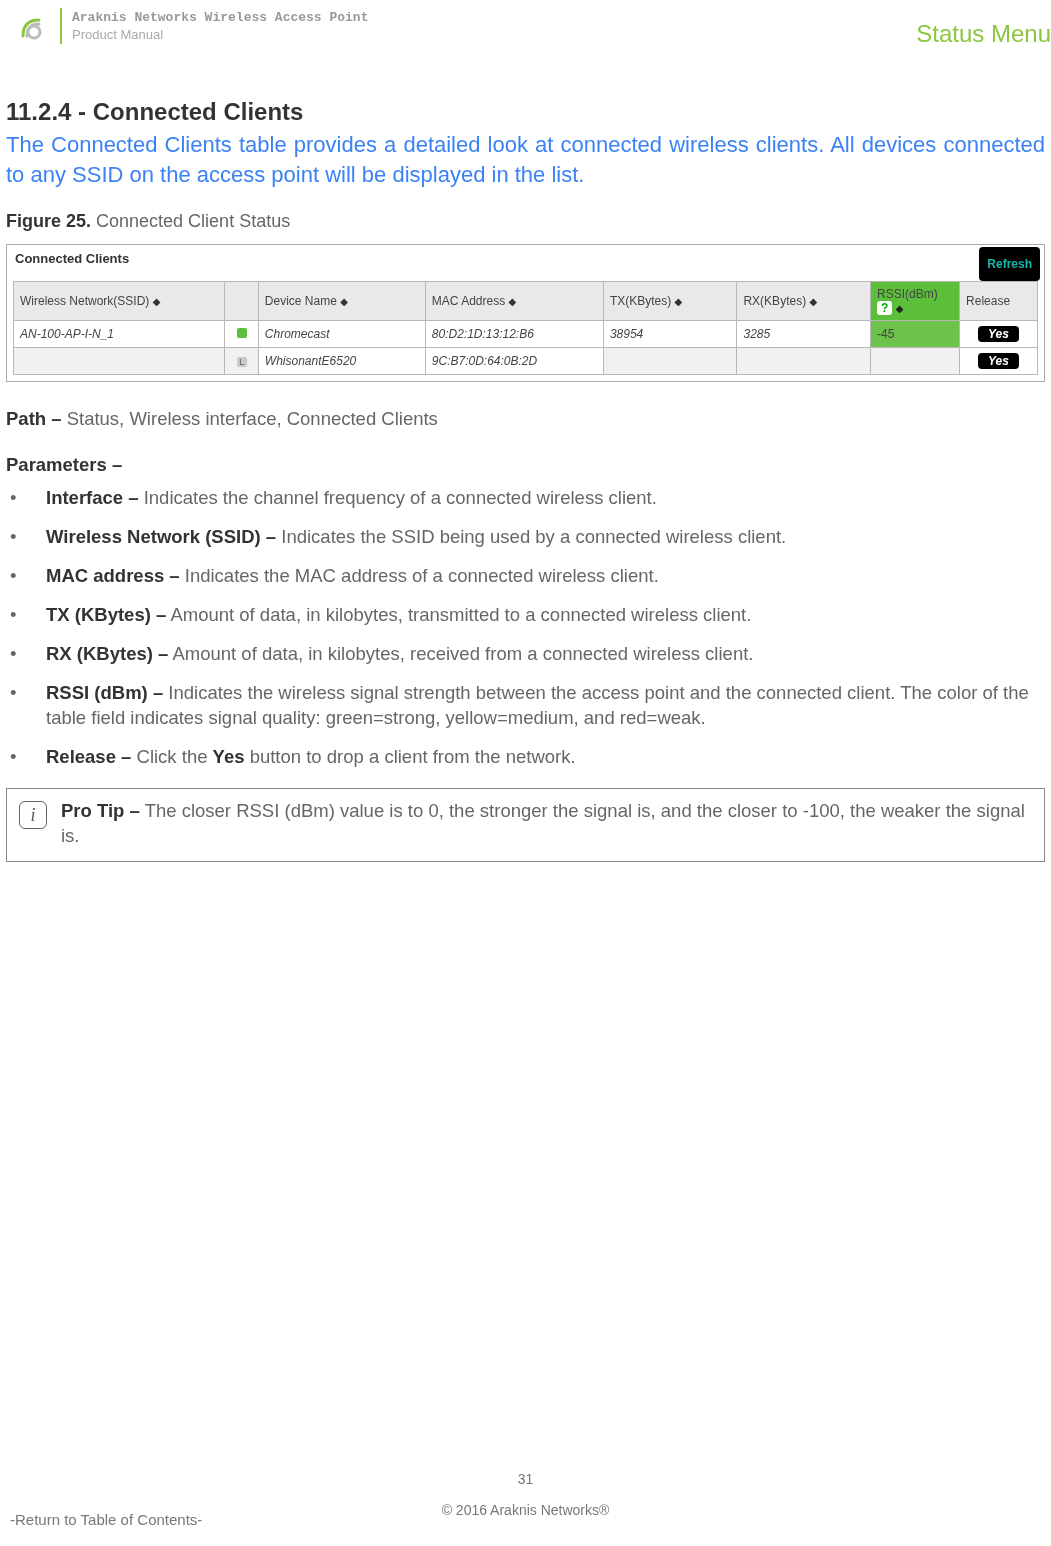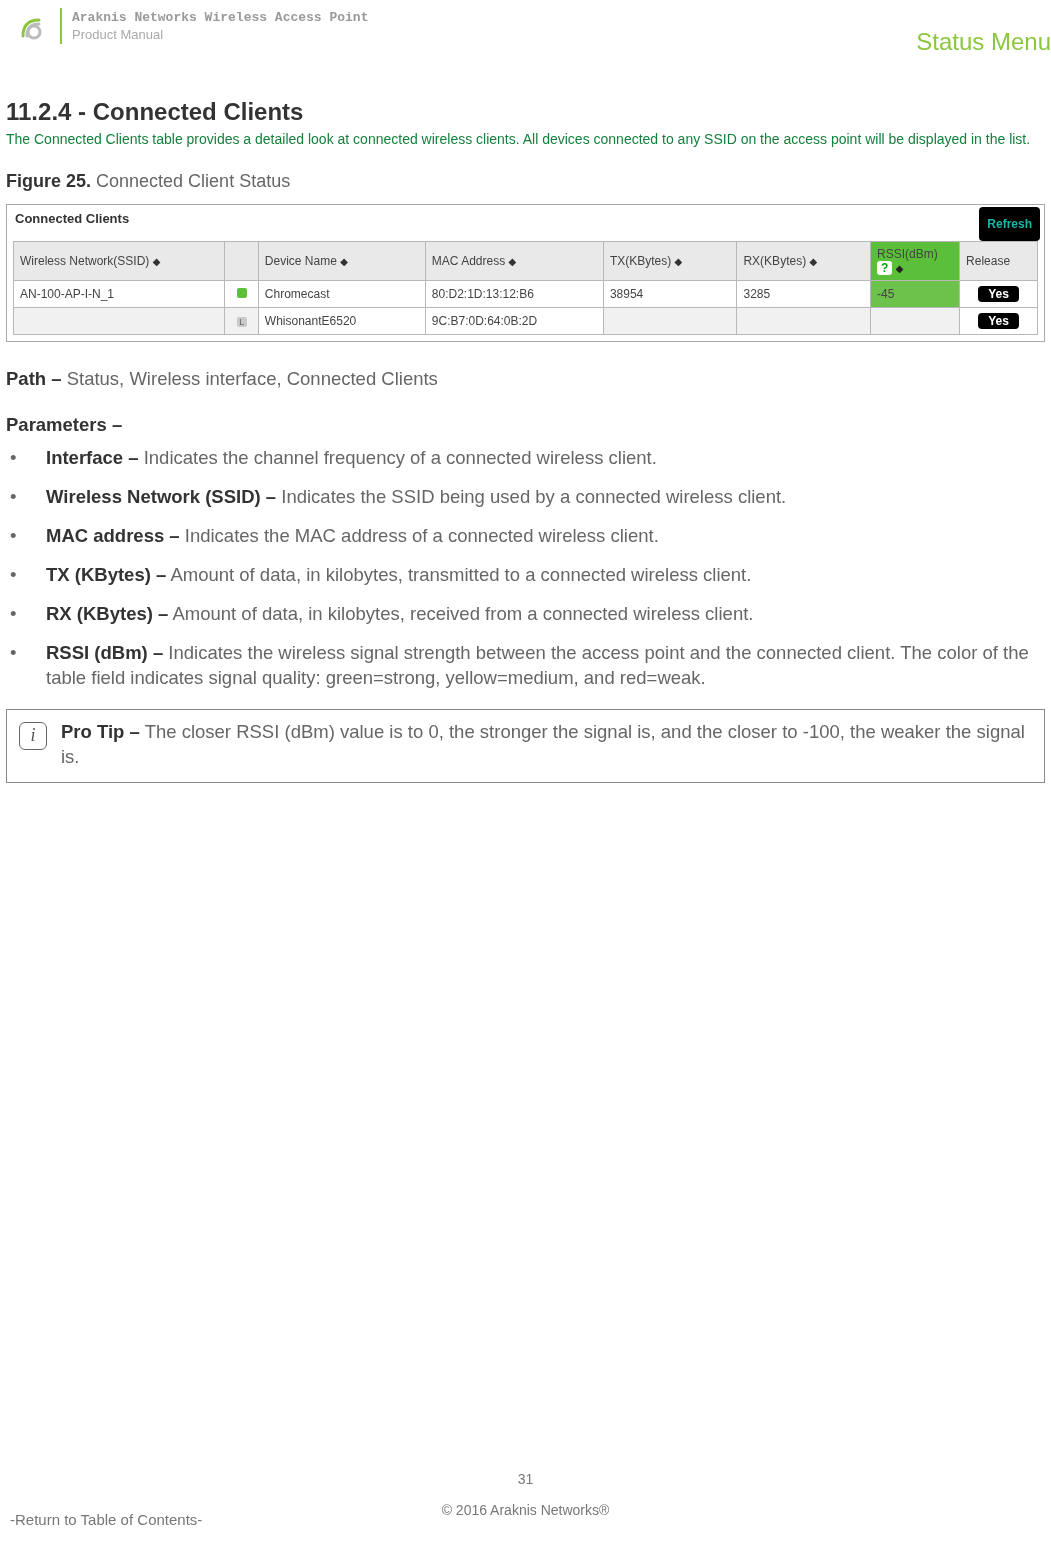--- a/index.html
+++ b/index.html
@@ -29,30 +29,30 @@
     .logo-divider {
       width: 2px;
       height: 36px;
       background: #8cc63f;
       margin: 0 10px 0 6px;
     }
     .title-block { padding-top: 2px; }
     .title-main { font-size: 13px; font-weight: bold; color: #999; font-family: Liberation Mono, monospace; }
     .title-sub  { font-size: 13px; color: #aaa; margin-top: 2px; }
     .menu-label {
-      position: absolute; right: 0; top: 28px;
+      position: absolute; right: 0; top: 20px;
       color: #8cc63f; font-size: 24px;
     }
     
     .content { padding: 48px 6px 0 6px; }
     h2.section {
       color: #333; font-size: 24px; font-weight: bold; margin-bottom: 4px;
     }
     p.lead {
-      color: #15803d; font-size: 14px; line-height: 1.35;
+      color: #3b82f6; font-size: 22px; line-height: 1.35;
       text-align: justify; text-justify: inter-word;
       margin-bottom: 22px;
     }
     .fig-caption { font-size: 18px; color: #666; margin-bottom: 12px; }
     .fig-caption b { color: #333; font-weight: bold; }
     
     .shot {
       border: 1px solid #aaa; width: 100%;
       background: #fff; font-size: 12px; color: #333;
     }
@@ -64,21 +64,21 @@
       background: #000; color: #14b8a6; border-radius: 4px;
       padding: 10px 8px; font-weight: bold; font-size: 12px;
     }
     .shot table { width: calc(100% - 12px); margin: 0 6px 6px; border-collapse: collapse; }
     .shot th, .shot td {
       border: 1px solid #b8b8b8; padding: 5px 6px; text-align: left;
       font-size: 12px; color: #444; background: #f1f1f1;
     }
     .shot th { background: #e9e9e9; font-weight: normal; }
     .shot th .sort { font-size: 10px; color: #333; }
-    .shot td.white { background: #fff; }
+    .shot td.white { background: #fff; font-style: italic; }
     .shot td.center { text-align: center; }
     .dot-green {
       display:inline-block;width:10px;height:10px;border-radius:2px;
       background:#5bbf3a;
     }
     .dot-grey {
       display:inline-block;width:10px;height:10px;border-radius:2px;
       background:#c9c9c9;font-size:9px;color:#666;line-height:10px;text-align:center;
     }
     .rssi-hdr { background:#5bbf3a !important; color:#222; }
@@ -201,20 +201,21 @@
   </div>
 
   <div class="params-heading">Parameters –</div>
   <ul class="params">
     <li><b>Interface –</b> <span>Indicates the channel frequency of a connected wireless client.</span></li>
     <li><b>Wireless Network (SSID) –</b> <span>Indicates the SSID being used by a connected wireless client.</span></li>
     <li><b>MAC address –</b> <span>Indicates the MAC address of a connected wireless client.</span></li>
     <li><b>TX (KBytes) –</b> <span>Amount of data, in kilobytes, transmitted to a connected wireless client.</span></li>
     <li><b>RX (KBytes) –</b> <span>Amount of data, in kilobytes, received from a connected wireless client.</span></li>
     <li><b>RSSI (dBm) –</b> <span>Indicates the wireless signal strength between the access point and the connected client. The color of the table field indicates signal quality: green=strong, yellow=medium, and red=weak.</span></li>
+    <li><b>Release –</b> <span>Click the </span><b>Yes</b><span> button to drop a client from the network.</span></li>
   </ul>
 
   <div class="tipbox">
     <div class="tip-icon">i</div>
     <div class="tip-text">
       <b>Pro Tip –</b>
       <span>The closer RSSI (dBm) value is to 0, the stronger the signal is, and the closer to -100, the weaker the signal is.</span>
     </div>
   </div>
 

